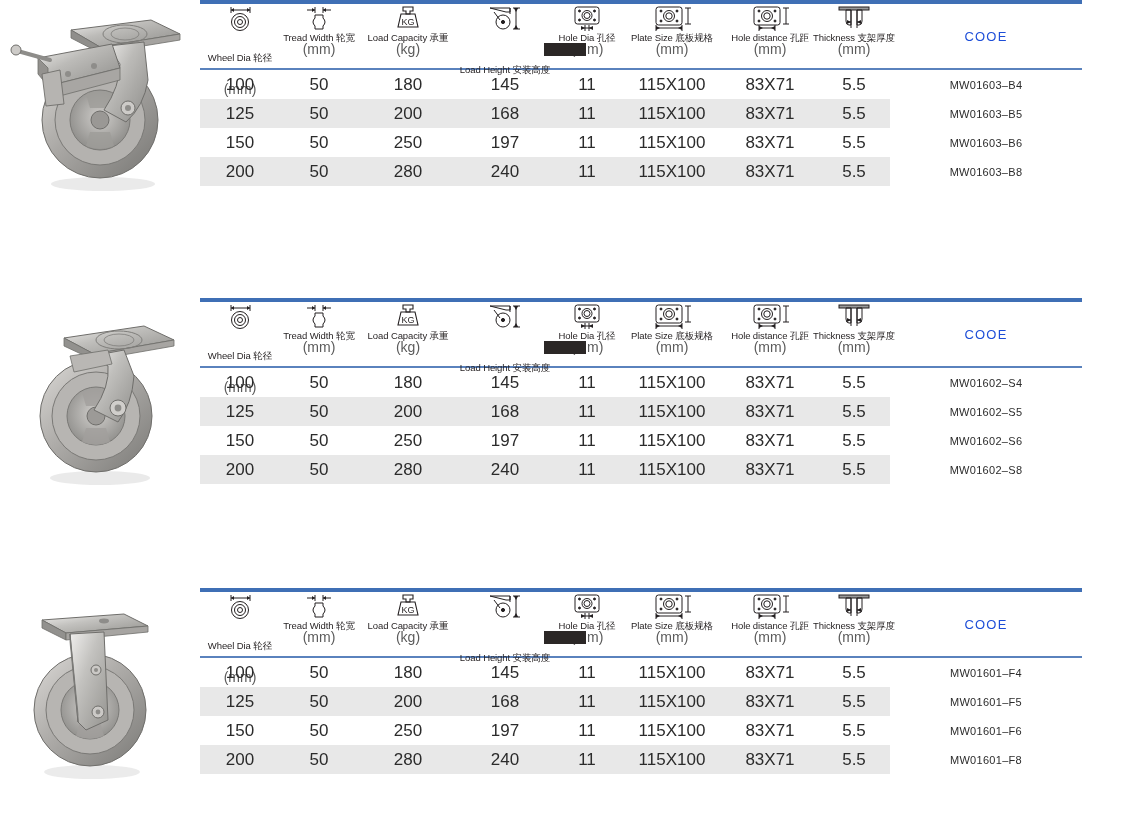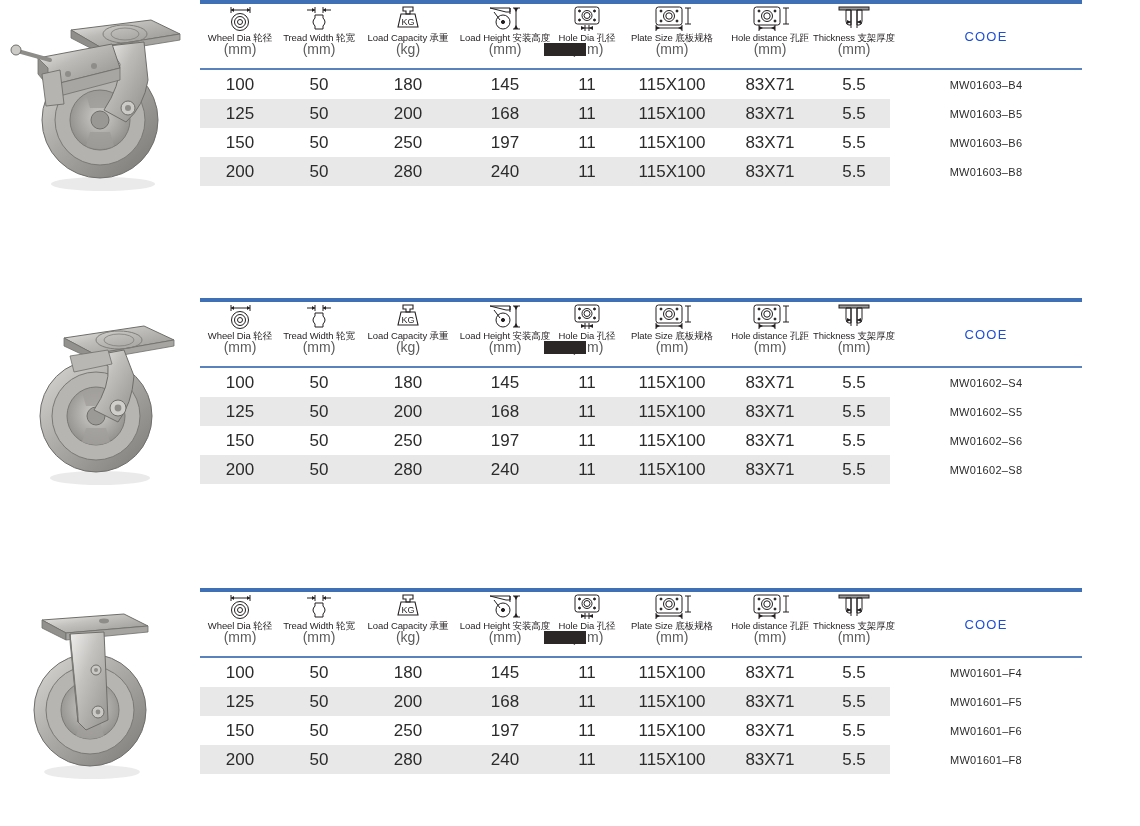--- a/index.html
+++ b/index.html
@@ -150,28 +150,28 @@
   }
   .cell.model {
     font-size: 11px;
     letter-spacing: 0.3px;
   }
 
   
   .c0 { width: 80px; }
   .c1 { width: 78px; }
   .c2 { width: 100px; }
-  .c3 { width: 94px; }
+  .c3 { width: 94px; gap: 32px; }
   .c4 { width: 70px; }
   .c5 { width: 100px; }
   .c6 { width: 96px; }
   .c7 { width: 72px; }
   .c8 { width: 192px; }
 
-  .head-row .c0 { width: 80px; }
+  .head-row .c0 { width: 80px; gap: 20px; }
   .head-row .c2 { width: 100px; }
 
   svg { display: block; }
 </style>
 </head>
 <body>
 
 <div id="page">
 
 <div class="block block-1">

